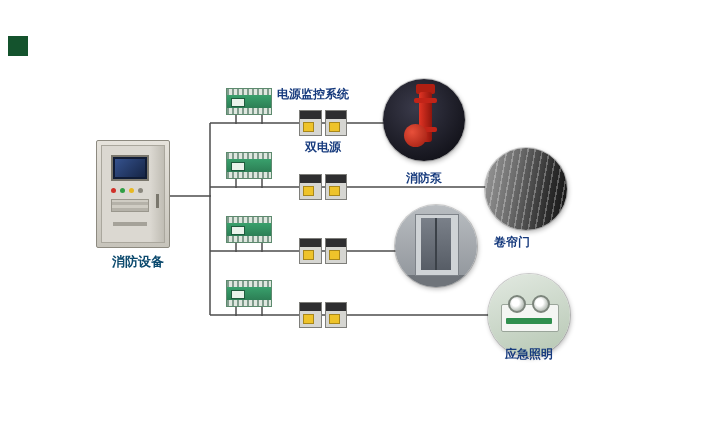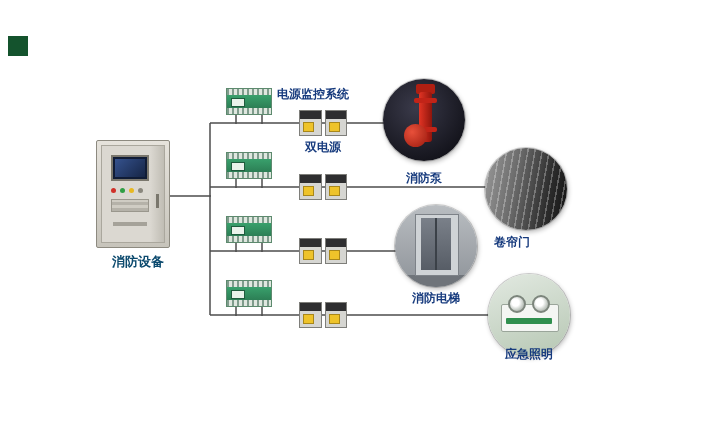--- a/index.html
+++ b/index.html
@@ -176,16 +176,15 @@
     <div class="em-box"></div>
     <div class="em-lamp em-l1"></div>
     <div class="em-lamp em-l2"></div>
     <div class="em-strip"></div>
   </div>
 
   <div class="lbl" style="left:277px;top:86px">电源监控系统</div>
   <div class="lbl center" style="left:299px;top:139px;width:48px">双电源</div>
   <div class="lbl center" style="left:384px;top:170px;width:80px">消防泵</div>
   <div class="lbl center" style="left:472px;top:234px;width:80px">卷帘门</div>
-  <div class="lbl center" style="left:396px;top:290px;width:80px">消防电梯</div>
   <div class="lbl center" style="left:488px;top:346px;width:82px">应急照明</div>
 
 </div>
 
 </body></html>

